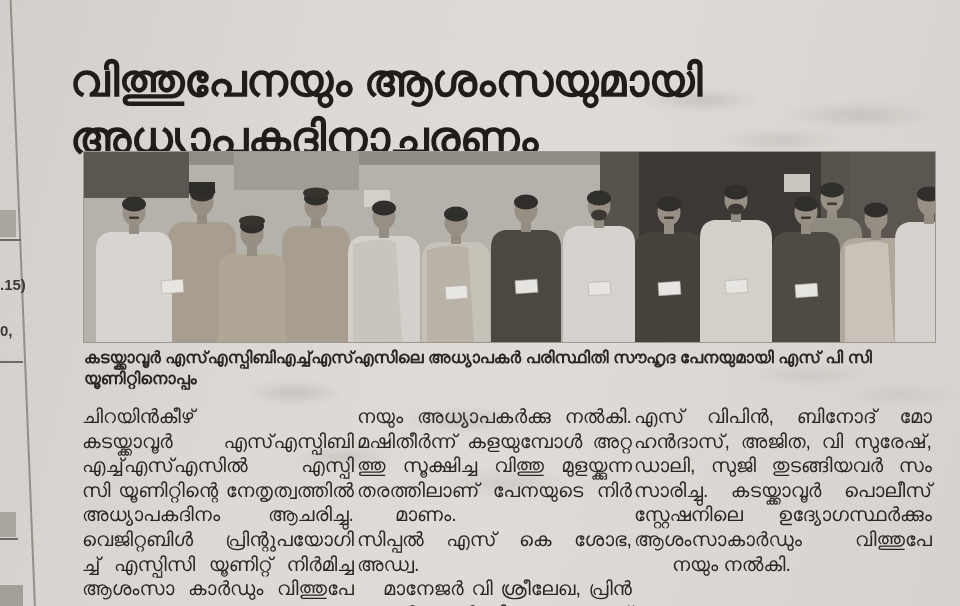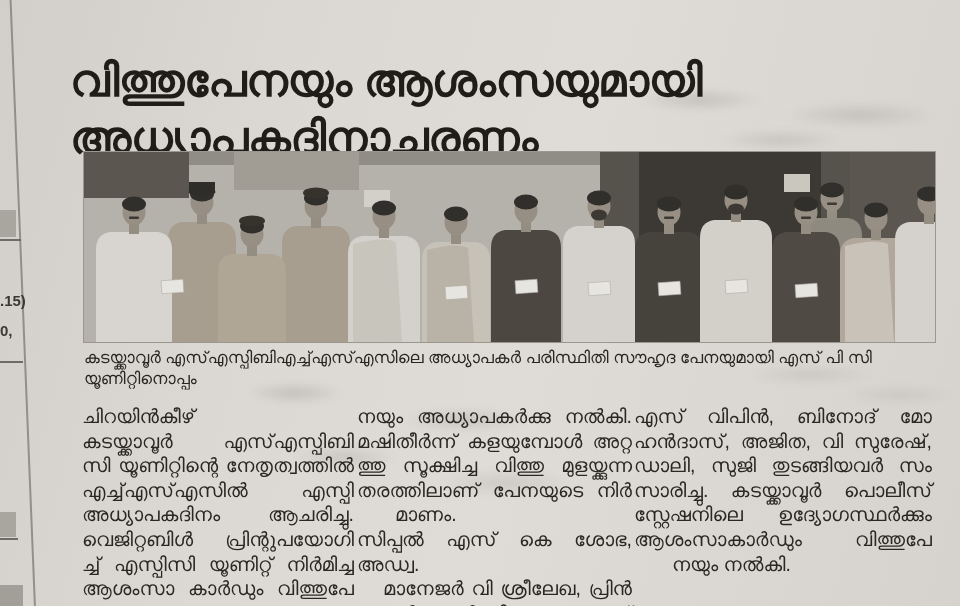--- a/index.html
+++ b/index.html
@@ -15,21 +15,21 @@
   .frag-line{position:absolute;background:#6e6a65;height:2px;}
   
   .headline{position:absolute;left:70px;top:20px;width:872px;color:#201d19;
             font-weight:bold;font-size:45px;line-height:57px;letter-spacing:-0.5px;margin-top:32px;}
   
   .photo{position:absolute;left:84px;top:152px;width:851px;height:190px;margin:0;
          outline:1px solid #9b978f;background:#b7b3ac;}
   .photo svg{display:block;width:100%;height:100%;filter:blur(.3px) contrast(.97);}
   
   .caption{position:absolute;left:84px;top:347px;width:856px;color:#292520;
-           font-weight:normal;font-size:16.5px;line-height:21px;}
+           font-weight:bold;font-size:16.5px;line-height:21px;}
   
   .bodycol{position:absolute;top:404px;color:#2b2722;font-size:19.5px;line-height:24.6px;}
   .c1{left:82px;width:272px;}
   .c2{left:357px;width:275px;}
   .c3{left:634px;width:298px;}
   .dateline{font-weight:normal;text-align:left;}
   .bl{text-align:justify;text-align-last:justify;white-space:normal;}
   .bl.para-end{text-align-last:left;margin-left:38px;}
   .bl.indent{text-indent:26px;}
   
@@ -48,21 +48,21 @@
     radial-gradient(80px 13px at 240px 40px, rgba(70,64,58,.09), transparent 70%);}
 </style>
 </head>
 <body>
 
 <div class="paper">
 
   <div class="col-rule"></div>
   <div class="frag-block" style="left:0;top:210px;width:16px;height:27px;"></div>
   <div class="frag-line" style="left:0;top:239px;width:21px;"></div>
-  <div class="frag" style="left:0;top:292px;">.15)</div>
+  <div class="frag" style="left:0;top:276px;">.15)</div>
   <div class="frag" style="left:0;top:322px;">0,</div>
   <div class="frag-line" style="left:0;top:361px;width:23px;"></div>
   <div class="frag-block" style="left:0;top:512px;width:16px;height:25px;"></div>
   <div class="frag-line" style="left:0;top:538px;width:18px;"></div>
   <div class="frag-block" style="left:0;top:585px;width:23px;height:21px;background:#a29e98;"></div>
 
   <div class="ghost ghost1"></div>
   <div class="ghost ghost2"></div>
   <div class="ghost ghost3"></div>
 
@@ -162,22 +162,22 @@
   </figure>
 
   <div class="caption">
     <div>കടയ്ക്കാവൂർ എസ്എസ്പിബിഎച്ച്എസ്എസിലെ അധ്യാപകർ പരിസ്ഥിതി സൗഹൃദ പേനയുമായി എസ് പി സി</div>
     <div>യൂണിറ്റിനൊപ്പം</div>
   </div>
 
   <div class="bodycol c1">
     <div class="dateline">ചിറയിൻകീഴ്</div>
     <div class="bl">കടയ്ക്കാവൂർ എസ്എസ്പിബി</div>
+    <div class="bl">എച്ച്എസ്എസിൽ എസ്പി</div>
     <div class="bl">സി യൂണിറ്റിന്റെ നേതൃത്വത്തിൽ</div>
-    <div class="bl">എച്ച്എസ്എസിൽ എസ്പി</div>
     <div class="bl">അധ്യാപകദിനം ആചരിച്ചു.</div>
     <div class="bl">വെജിറ്റബിൾ പ്രിന്റുപയോഗി</div>
     <div class="bl">ച്ച് എസ്പിസി യൂണിറ്റ് നിർമിച്ച</div>
     <div class="bl">ആശംസാ കാർഡും വിത്തുപേ</div>
   </div>
 
   <div class="bodycol c2">
     <div class="bl">നയും അധ്യാപകർക്കു നൽകി.</div>
     <div class="bl">മഷിതീർന്ന് കളയുമ്പോൾ അറ്റ</div>
     <div class="bl">ത്തു സൂക്ഷിച്ച വിത്തു മുളയ്ക്കുന്ന</div>

